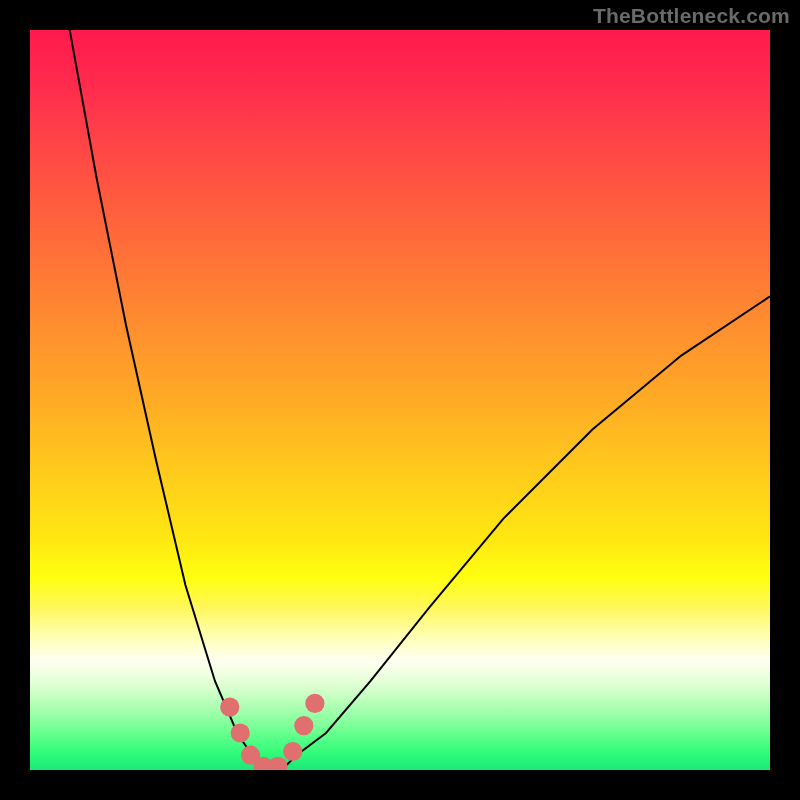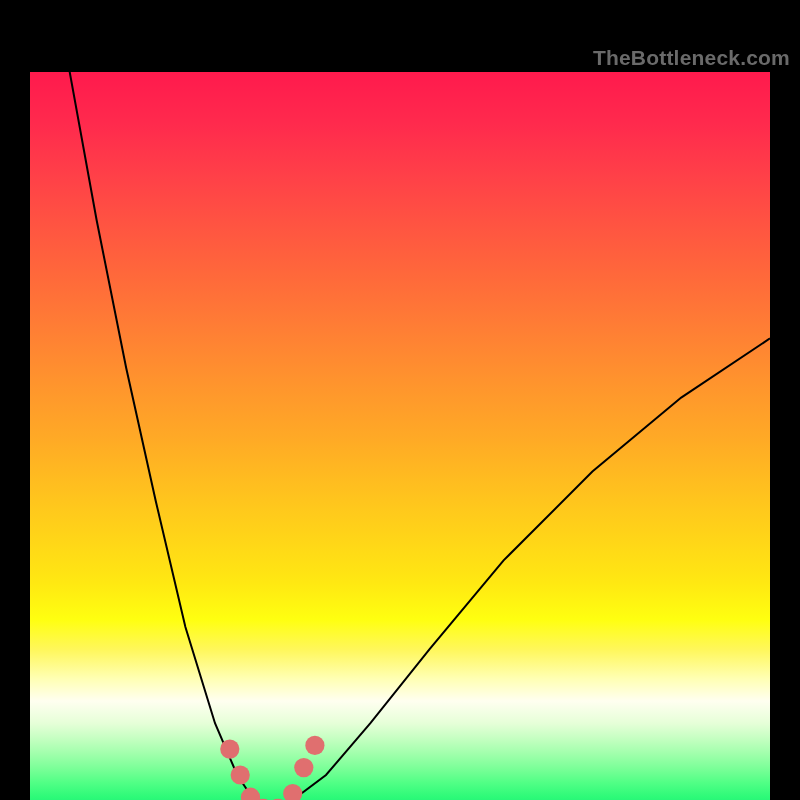--- a/index.html
+++ b/index.html
@@ -9,21 +9,20 @@
     height: 800px;
     background: #000;
     overflow: hidden;
     font-family: Arial, Helvetica, sans-serif;
   }
   .frame {
     position: relative;
     width: 800px;
     height: 660px;
     background: #000;
-    margin-top: 42px;
   }
   .plot-area {
     position: absolute;
     left: 30px;
     top: 30px;
     width: 740px;
     height: 740px;
     background: linear-gradient(to bottom,
       #ff1a4d 0%,
       #ff2a4d 7%,

